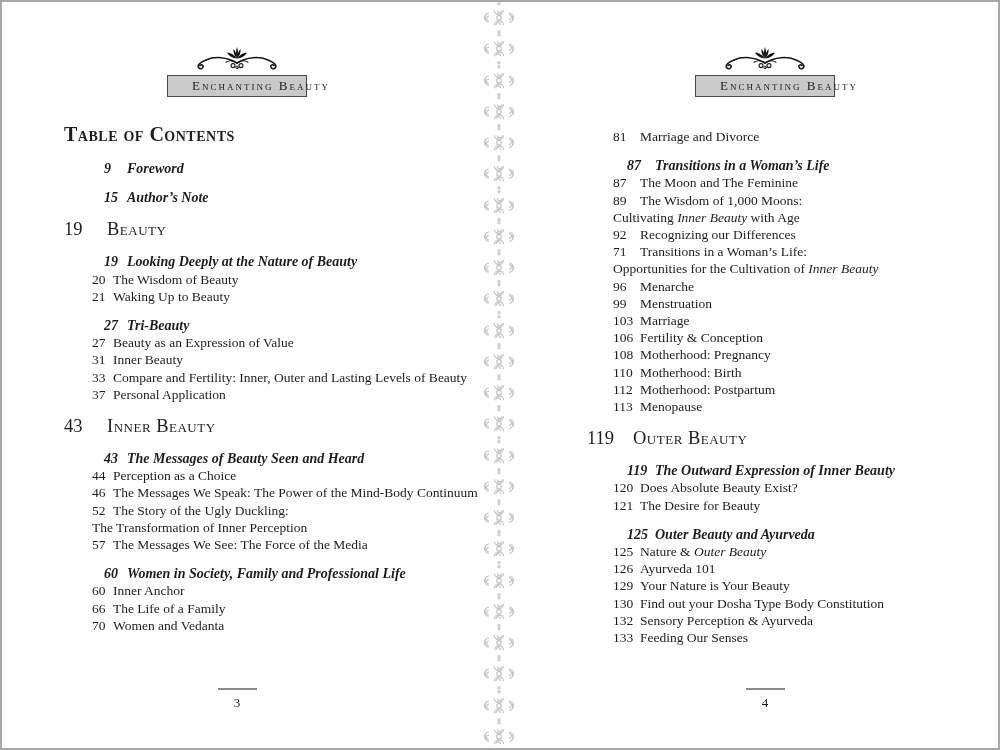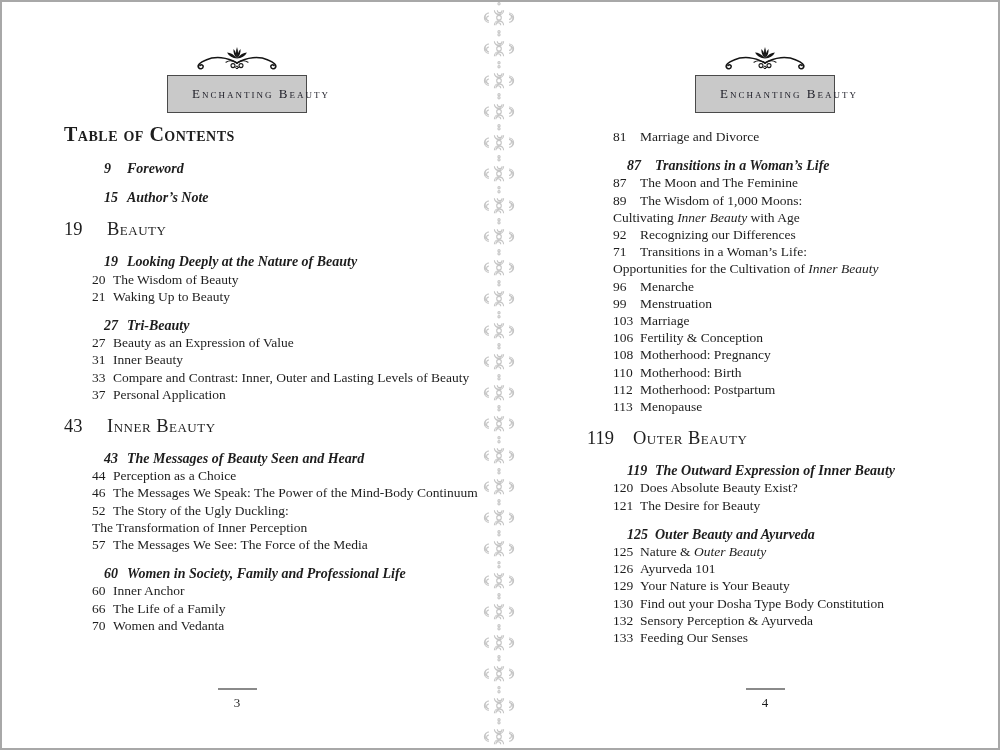--- a/index.html
+++ b/index.html
@@ -20,21 +20,21 @@
   }
   .orn{width:46px;height:31.25px;display:block;flex:0 0 auto;}
   
   .page{position:absolute;top:0;height:750px;}
   .page-left{left:0;width:470px;}
   .page-right{left:528px;width:472px;}
   
   .page-header{position:absolute;top:44px;left:165px;width:140px;}
   .flourish{display:block;width:96px;height:30px;margin:0 auto -1px auto;}
   .title-box{
-    box-sizing:border-box;height:38px;background:#c9c9c9;border:1px solid #4a4a4a;
+    box-sizing:border-box;height:22px;background:#c9c9c9;border:1px solid #4a4a4a;
     display:flex;align-items:center;justify-content:center;
     font-variant:small-caps;font-size:13px;letter-spacing:2px;color:#1c1c26;
     white-space:nowrap;
     padding-left:48px;
   }
   
   .entries{position:absolute;font-size:13.5px;}
   .page-left  .entries{left:62px;top:122px;}
   .page-right .entries{left:57px;top:126px;}
   .toc-heading{
@@ -187,21 +187,21 @@
       <div id="entries-left">
           <div class="row row-section"><span class="num">9</span><span class="title">Foreword</span></div>
           <div class="row row-section"><span class="num">15</span><span class="title">Author’s Note</span></div>
           <div class="row row-chapter"><span class="num">19</span><span class="title">Beauty</span></div>
           <div class="row row-section"><span class="num">19</span><span class="title">Looking Deeply at the Nature of Beauty</span></div>
           <div class="row row-sub"><span class="num">20</span><span class="title">The Wisdom of Beauty</span></div>
           <div class="row row-sub"><span class="num">21</span><span class="title">Waking Up to Beauty</span></div>
           <div class="row row-section"><span class="num">27</span><span class="title">Tri-Beauty</span></div>
           <div class="row row-sub"><span class="num">27</span><span class="title">Beauty as an Expression of Value</span></div>
           <div class="row row-sub"><span class="num">31</span><span class="title">Inner Beauty</span></div>
-          <div class="row row-sub"><span class="num">33</span><span class="title">Compare and Contrast: Inner, Outer and Lasting Levels of Beauty</span></div>
+          <div class="row row-sub"><span class="num">33</span><span class="title">Compare and Fertility: Inner, Outer and Lasting Levels of Beauty</span></div>
           <div class="row row-sub"><span class="num">37</span><span class="title">Personal Application</span></div>
           <div class="row row-chapter"><span class="num">43</span><span class="title">Inner Beauty</span></div>
           <div class="row row-section"><span class="num">43</span><span class="title">The Messages of Beauty Seen and Heard</span></div>
           <div class="row row-sub"><span class="num">44</span><span class="title">Perception as a Choice</span></div>
           <div class="row row-sub"><span class="num">46</span><span class="title">The Messages We Speak: The Power of the Mind-Body Continuum</span></div>
           <div class="row row-sub"><span class="num">52</span><span class="title">The Story of the Ugly Duckling:</span></div>
           <div class="row row-cont"><span class="title">The Transformation of Inner Perception</span></div>
           <div class="row row-sub"><span class="num">57</span><span class="title">The Messages We See: The Force of the Media</span></div>
           <div class="row row-section"><span class="num">60</span><span class="title">Women in Society, Family and Professional Life</span></div>
           <div class="row row-sub"><span class="num">60</span><span class="title">Inner Anchor</span></div>

